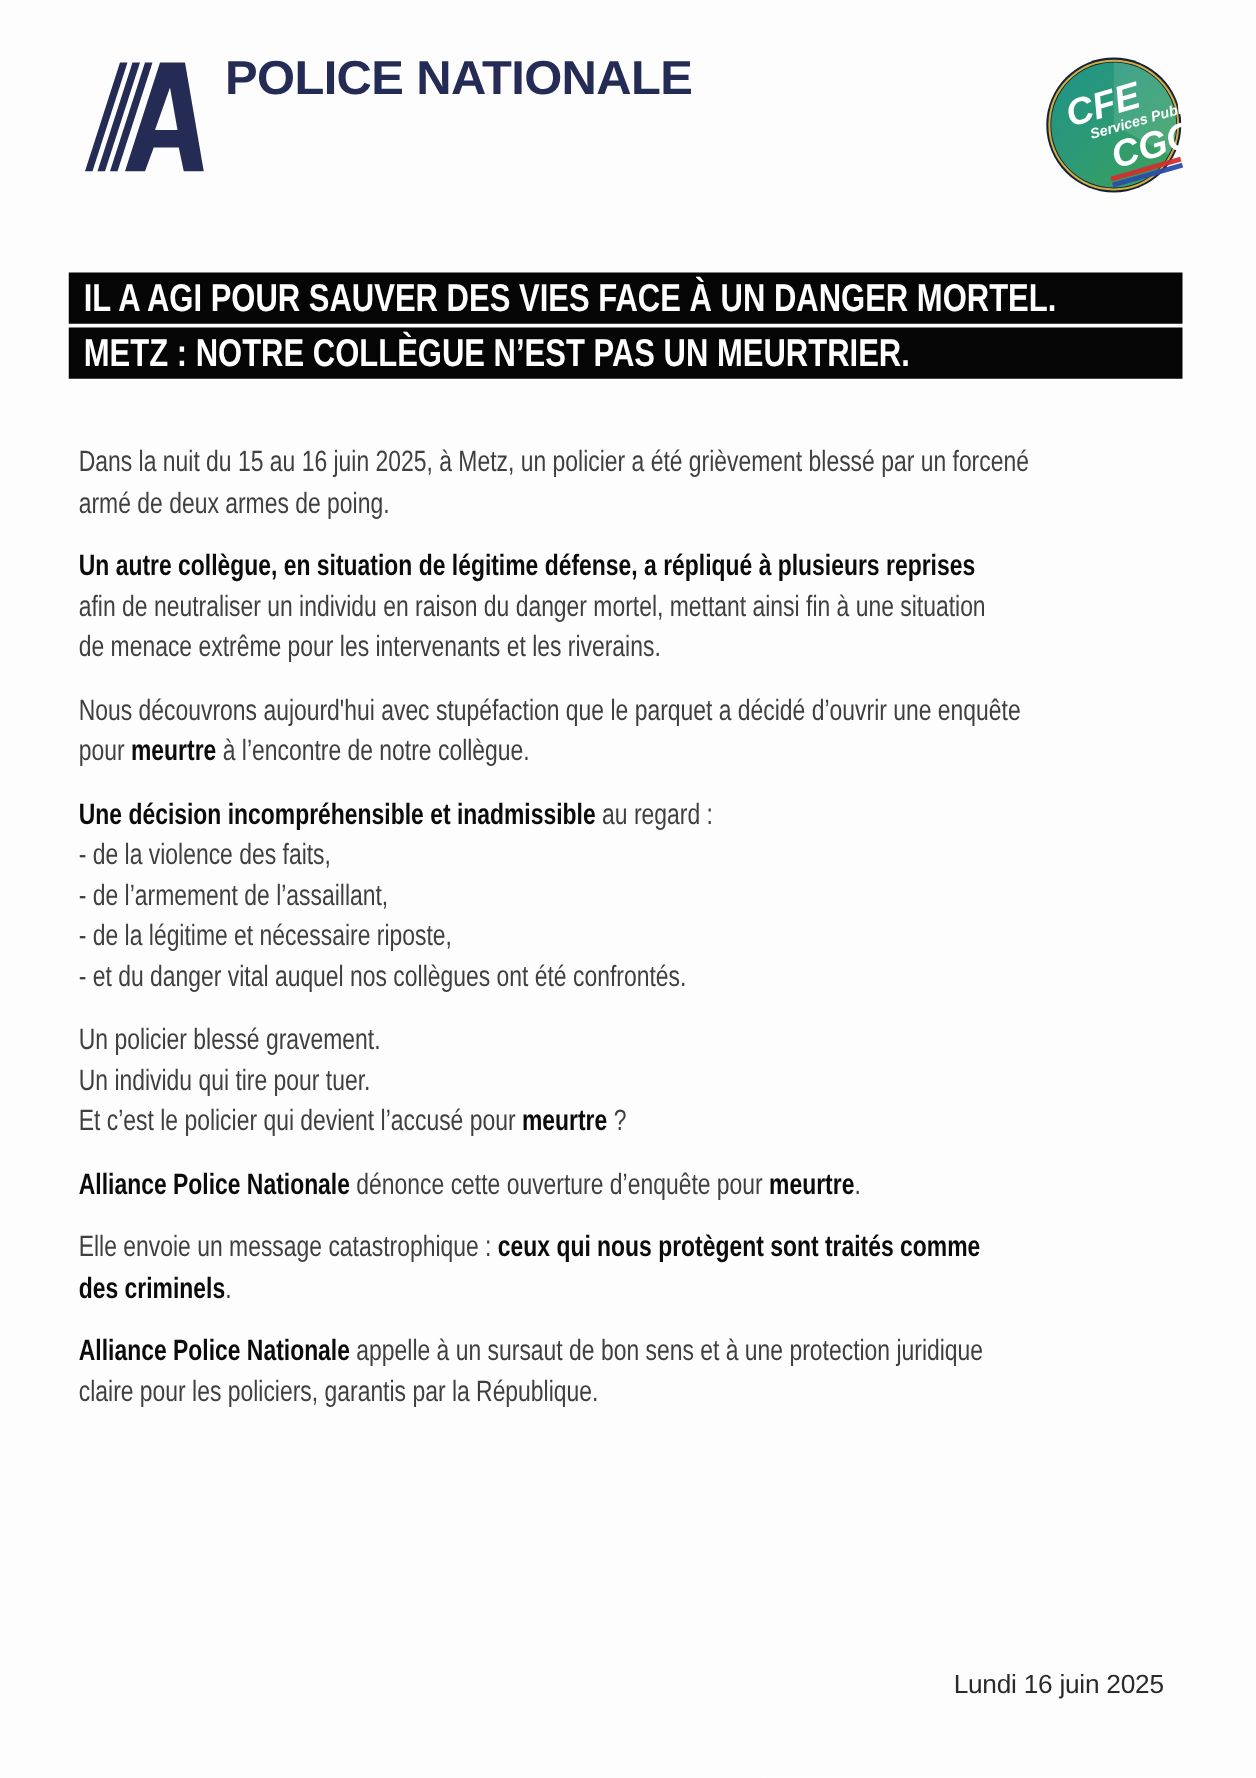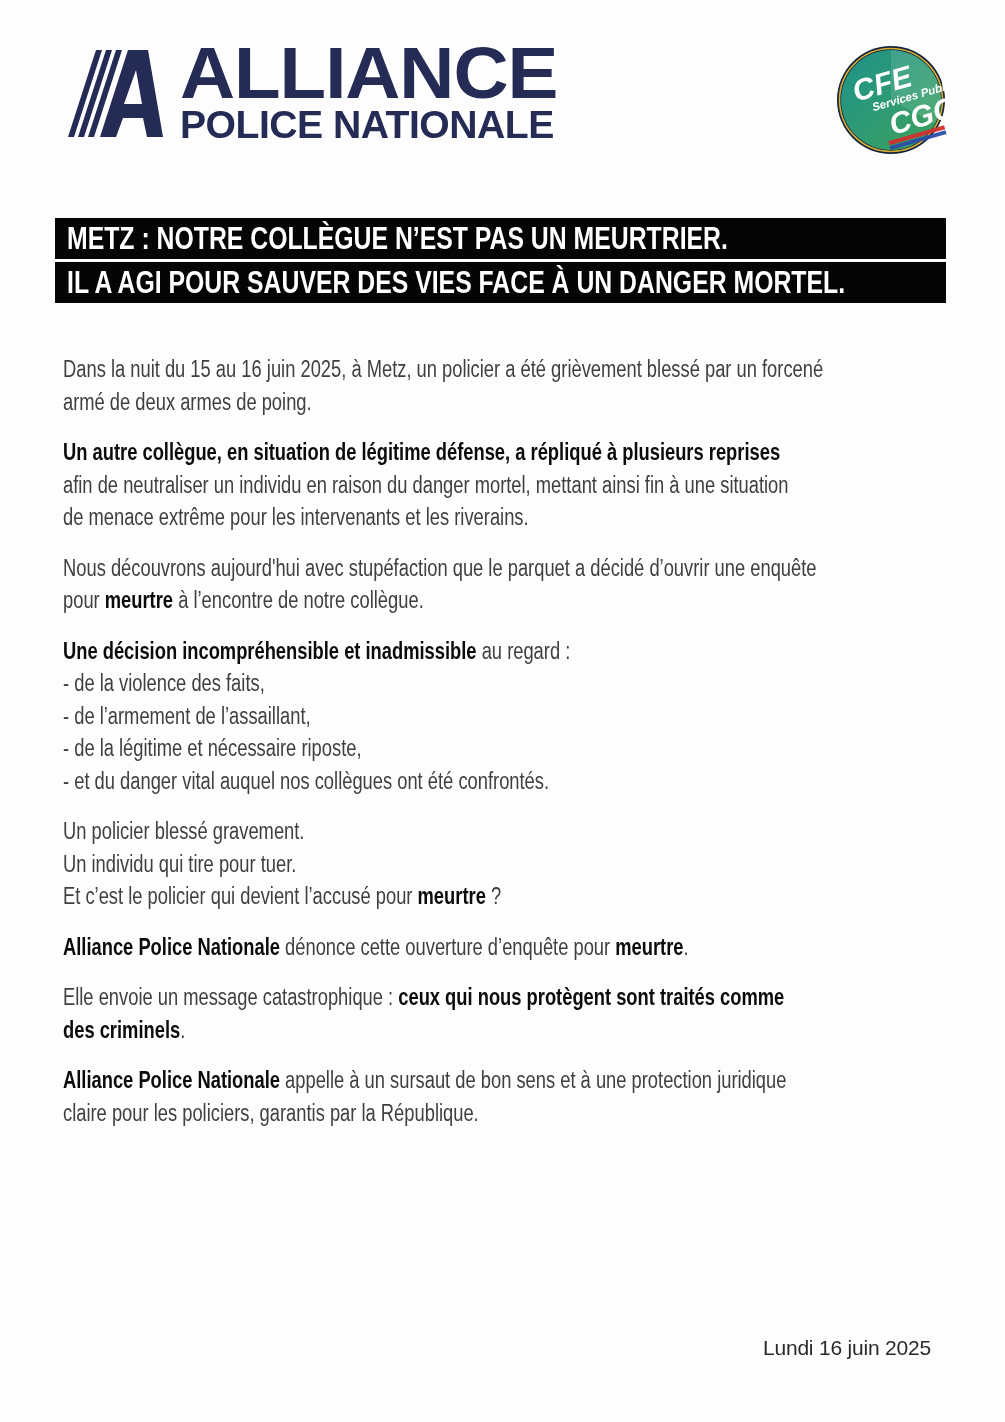--- a/index.html
+++ b/index.html
@@ -47,21 +47,20 @@
     <div class="brand">
       <svg class="brand-mark" viewBox="0 0 100 100" aria-hidden="true">
         <g fill="#242c55">
           <polygon points="30,8 36,8 8,95 2,95"></polygon>
           <polygon points="40,8 46,8 18,95 12,95"></polygon>
           <polygon points="50,8 56,8 28,95 22,95"></polygon>
           <path fill-rule="evenodd" d="M62,8 L82,8 L97,95 L81,95 L77,76 L57,76 L50,95 L34,95 Z M70,28 L76,62 L58,62 Z"></path>
         </g>
       </svg>
       <div class="brand-text">
-        <div class="brand-name"><span>ALLIANCE</span></div>
         <div class="brand-sub"><span>POLICE NATIONALE</span></div>
       </div>
     </div>
 
     <svg class="badge" viewBox="0 0 112 112" aria-hidden="true">
       <defs>
         <linearGradient id="badgeGrad" x1="0" y1="0" x2="1" y2="1">
           <stop offset="0" stop-color="#1e9288"></stop>
           <stop offset="0.55" stop-color="#2f9b72"></stop>
           <stop offset="1" stop-color="#3fa057"></stop>
@@ -76,22 +75,22 @@
         <text x="36" y="62" font-size="11.5">Services Publics</text>
         <text x="48" y="90" font-size="30">CGC</text>
         <polygon points="46,96 104,96 104,100 46,100" fill="#d12f2f" opacity="0.95" transform="translate(-4,-1)"></polygon>
         <polygon points="46,101 104,101 104,105 46,105" fill="#2a4da8" opacity="0.95" transform="translate(-4,-1)"></polygon>
       </g>
     </svg>
   </div>
 
 
   <div class="banner">
+    <div class="bar"><span>IL A AGI POUR SAUVER DES VIES FACE À UN DANGER MORTEL.</span></div>
     <div class="bar"><span>METZ : NOTRE COLLÈGUE N’EST PAS UN MEURTRIER.</span></div>
-    <div class="bar"><span>IL A AGI POUR SAUVER DES VIES FACE À UN DANGER MORTEL.</span></div>
   </div>
 
   <div class="article">
       <div class="block">
         <div class="line"><span>Dans la nuit du 15 au 16 juin 2025, à Metz, un policier a été grièvement blessé par un forcené</span></div>
         <div class="line"><span>armé de deux armes de poing.</span></div>
       </div>
       <div class="block">
         <div class="line"><span class="b">Un autre collègue, en situation de légitime défense, a répliqué à plusieurs reprises</span></div>
         <div class="line"><span>afin de neutraliser un individu en raison du danger mortel, mettant ainsi fin à une situation</span></div>

